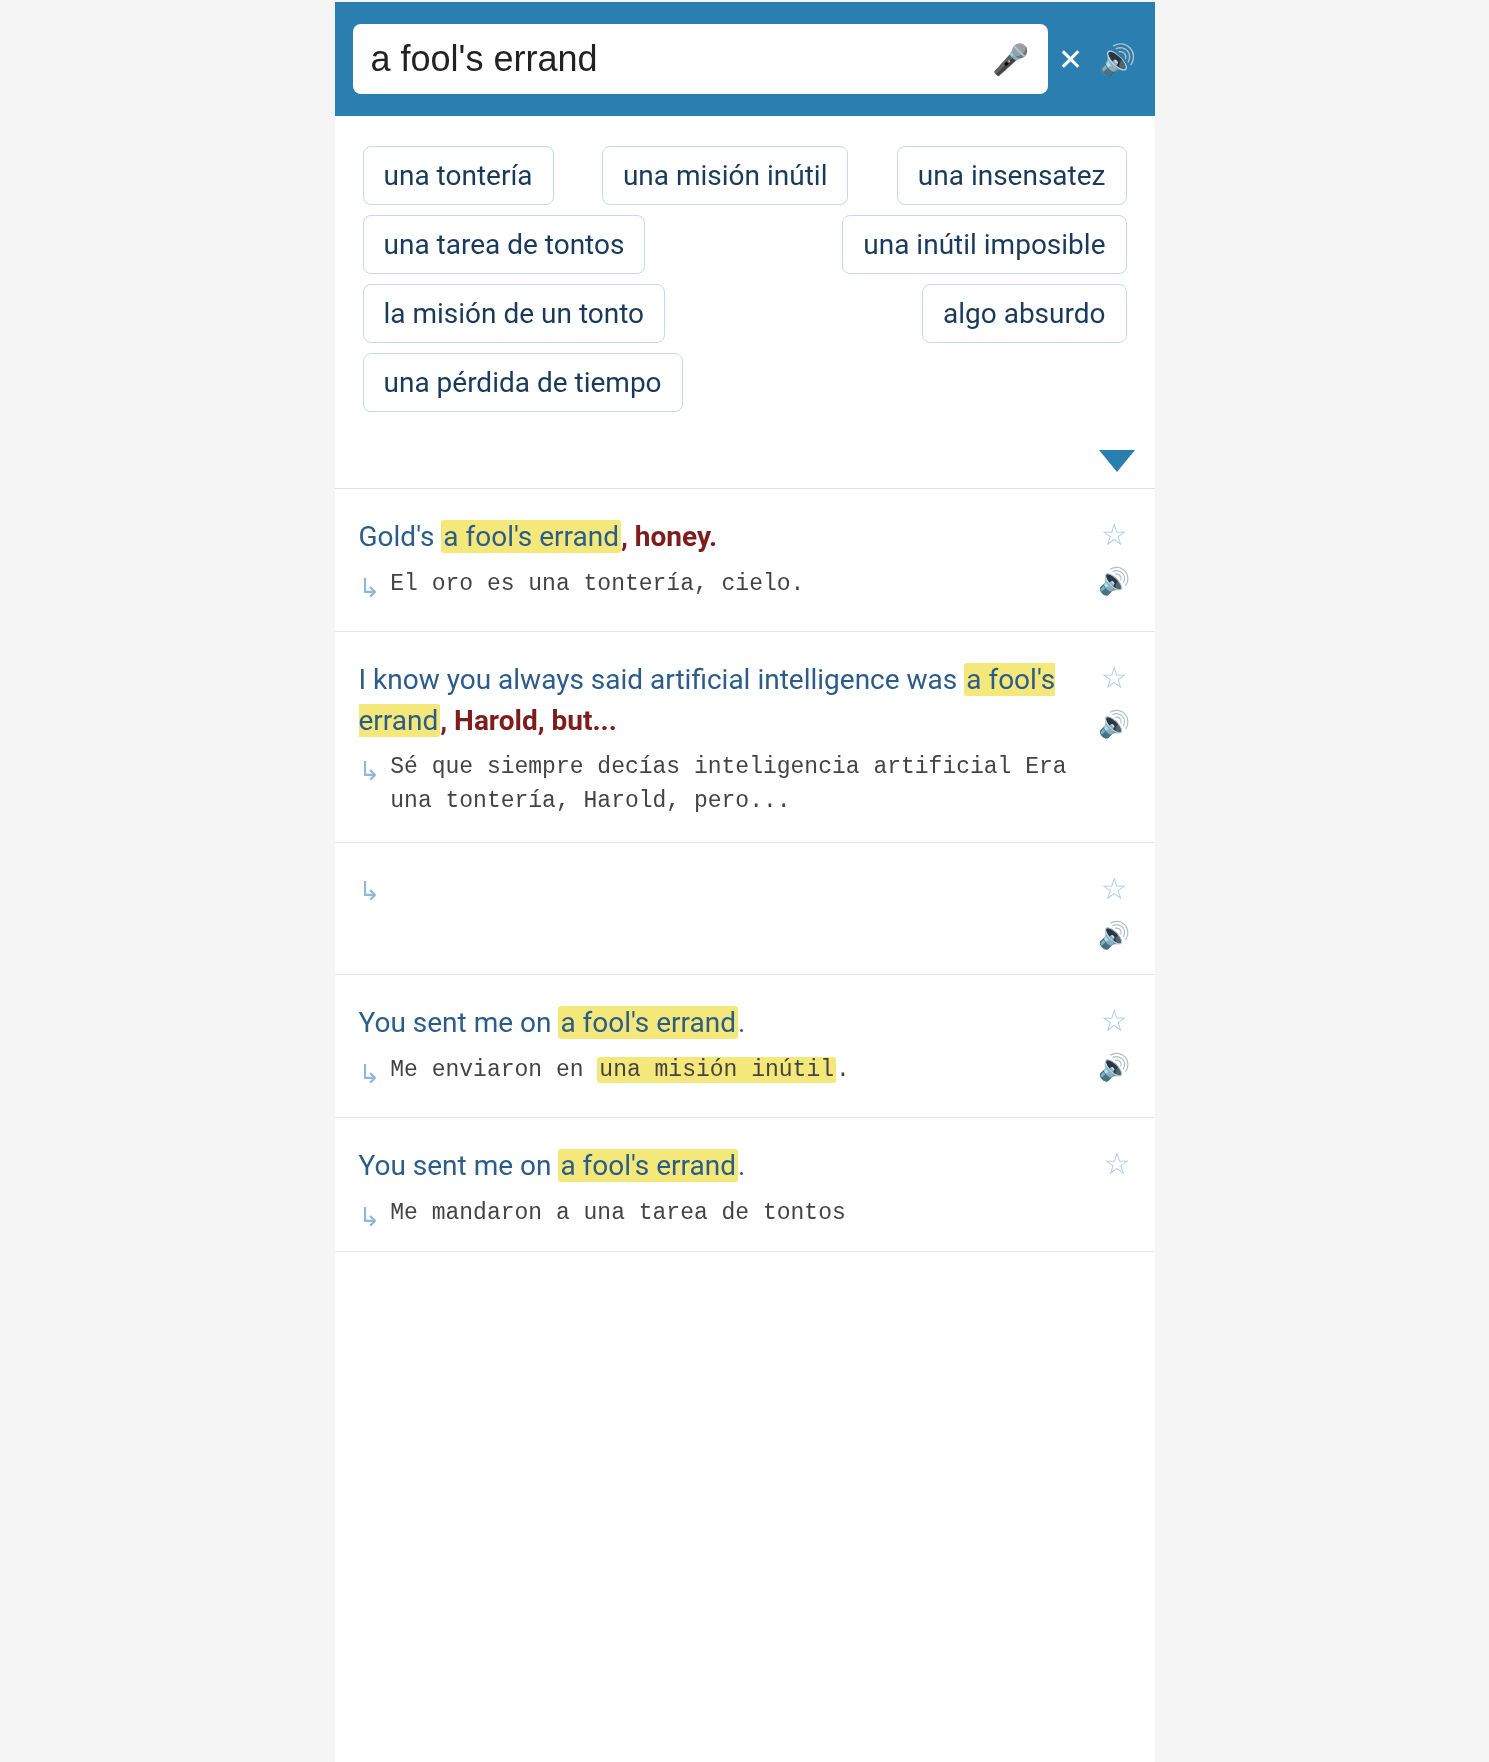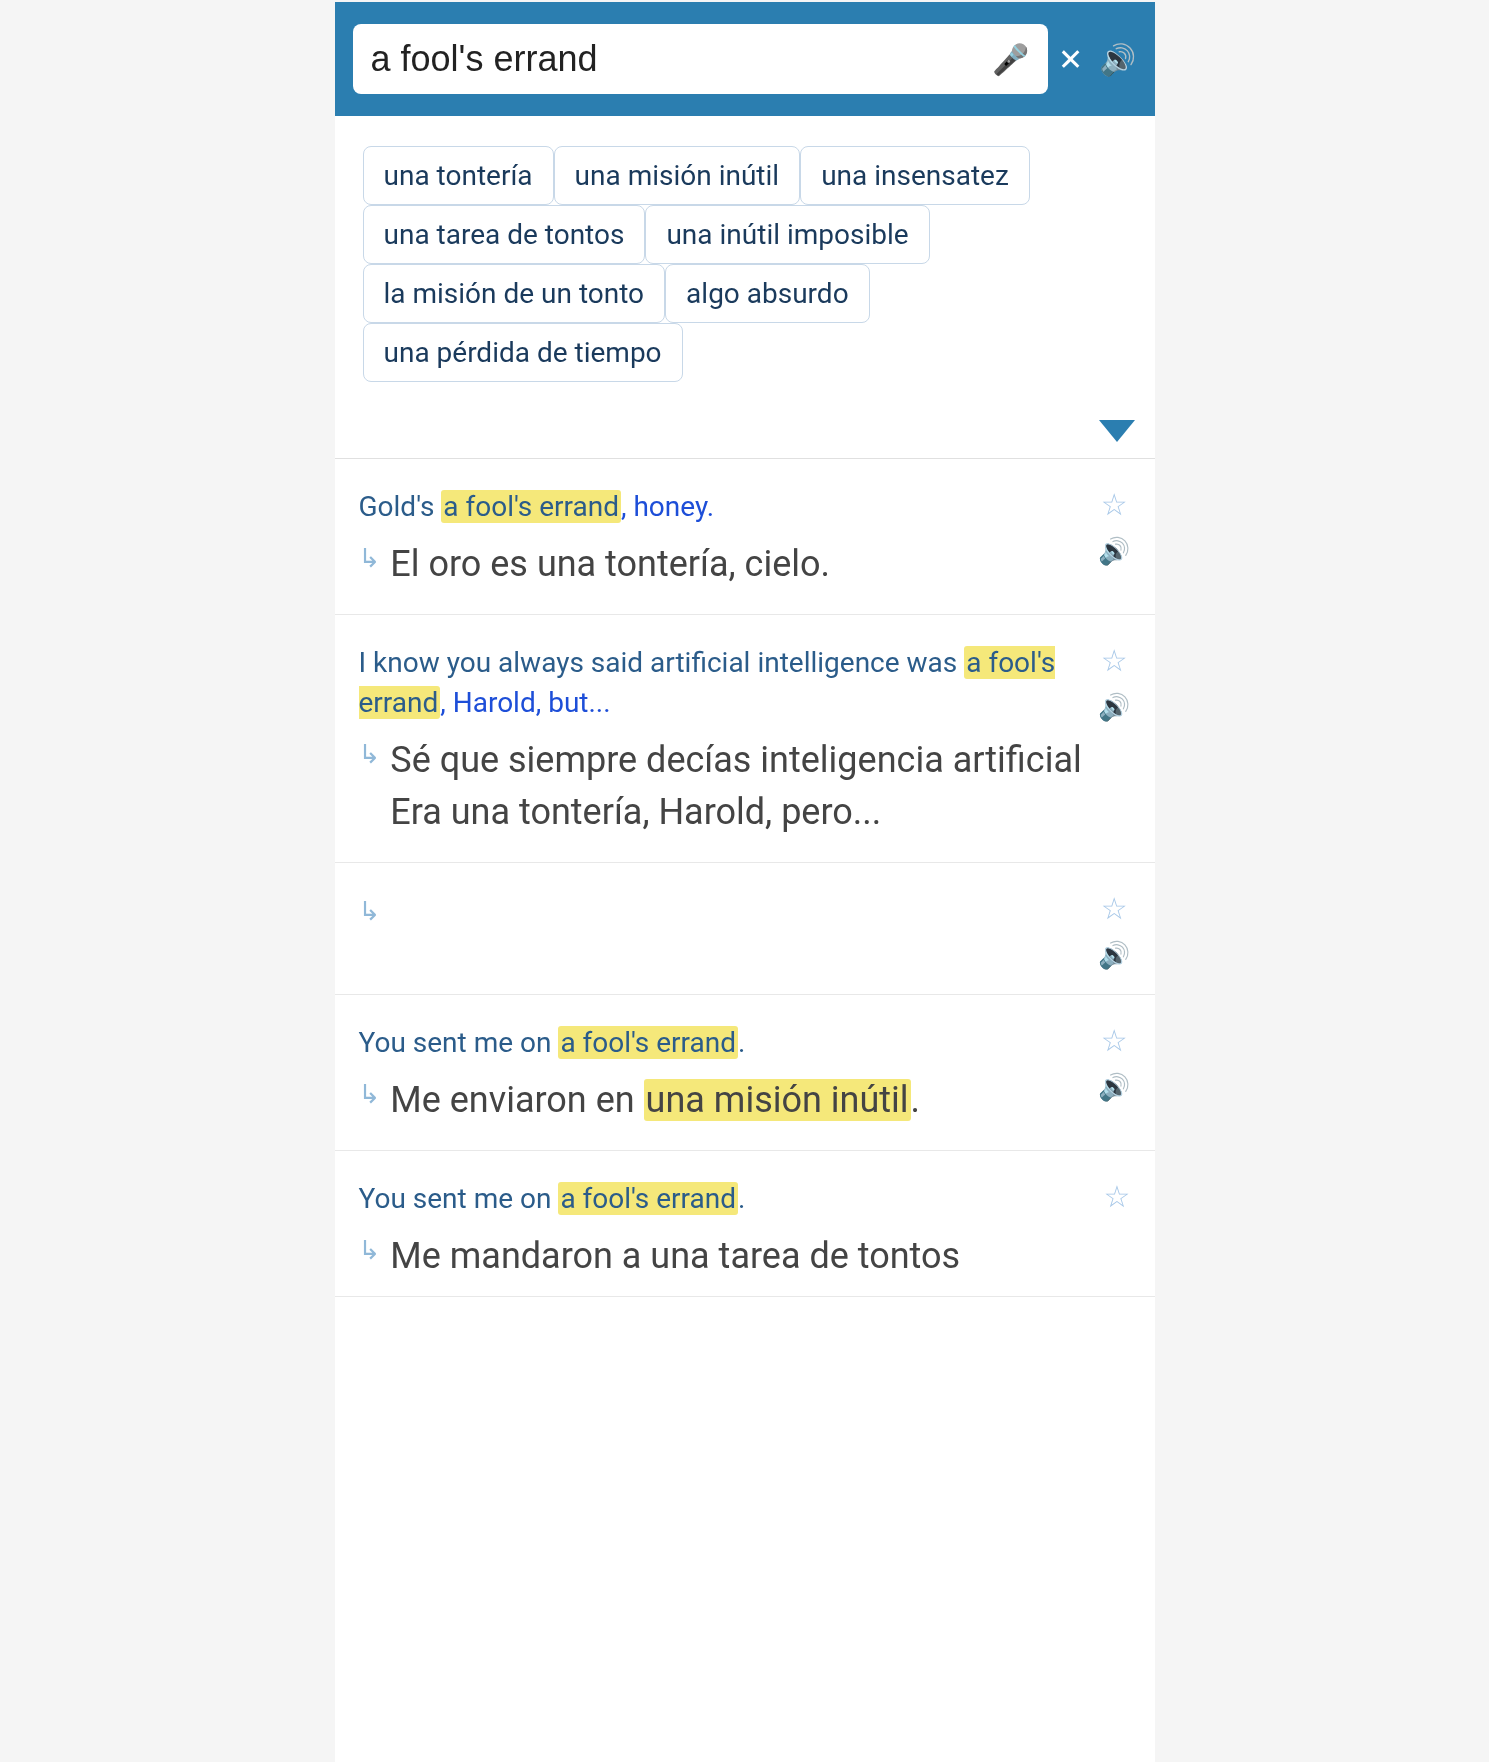--- a/index.html
+++ b/index.html
@@ -66,22 +66,23 @@
 
     
     .translations-section {
       background: #fff;
       padding: 30px 28px 20px 28px;
     }
 
     .translations-grid {
       display: flex;
       flex-wrap: wrap;
-      gap: 0;
+      gap: 10px;
       margin-bottom: 10px;
+      justify-content: space-between;
     }
 
     .translation-pill {
       border: 1.5px solid #c8d8e8;
       border-radius: 8px;
       padding: 12px 20px;
       font-size: 28px;
       color: #1a3a5c;
       background: #fff;
       cursor: pointer;
@@ -130,41 +131,43 @@
       margin-bottom: 10px;
     }
 
     .example-en .highlight {
       background: #f5e87a;
       border-radius: 3px;
       padding: 0 2px;
     }
 
     .example-en .comma-text {
-      color: #1d4ed8;
+      color: #7f1d1d;
+      font-weight: bold;
     }
 
     .translation-row {
       display: flex;
       align-items: flex-start;
       gap: 10px;
     }
 
     .arrow-icon {
       color: #90b8d8;
       font-size: 26px;
       line-height: 1.45;
       margin-top: 2px;
       flex-shrink: 0;
     }
 
     .example-es {
-      font-size: 36px;
+      font-size: 23px;
       color: #444;
       line-height: 1.45;
+      font-family: Liberation Mono, monospace;
     }
 
     .example-es .highlight {
       background: #f5e87a;
       border-radius: 3px;
       padding: 0 2px;
     }
 
     .example-actions {
       display: flex;

